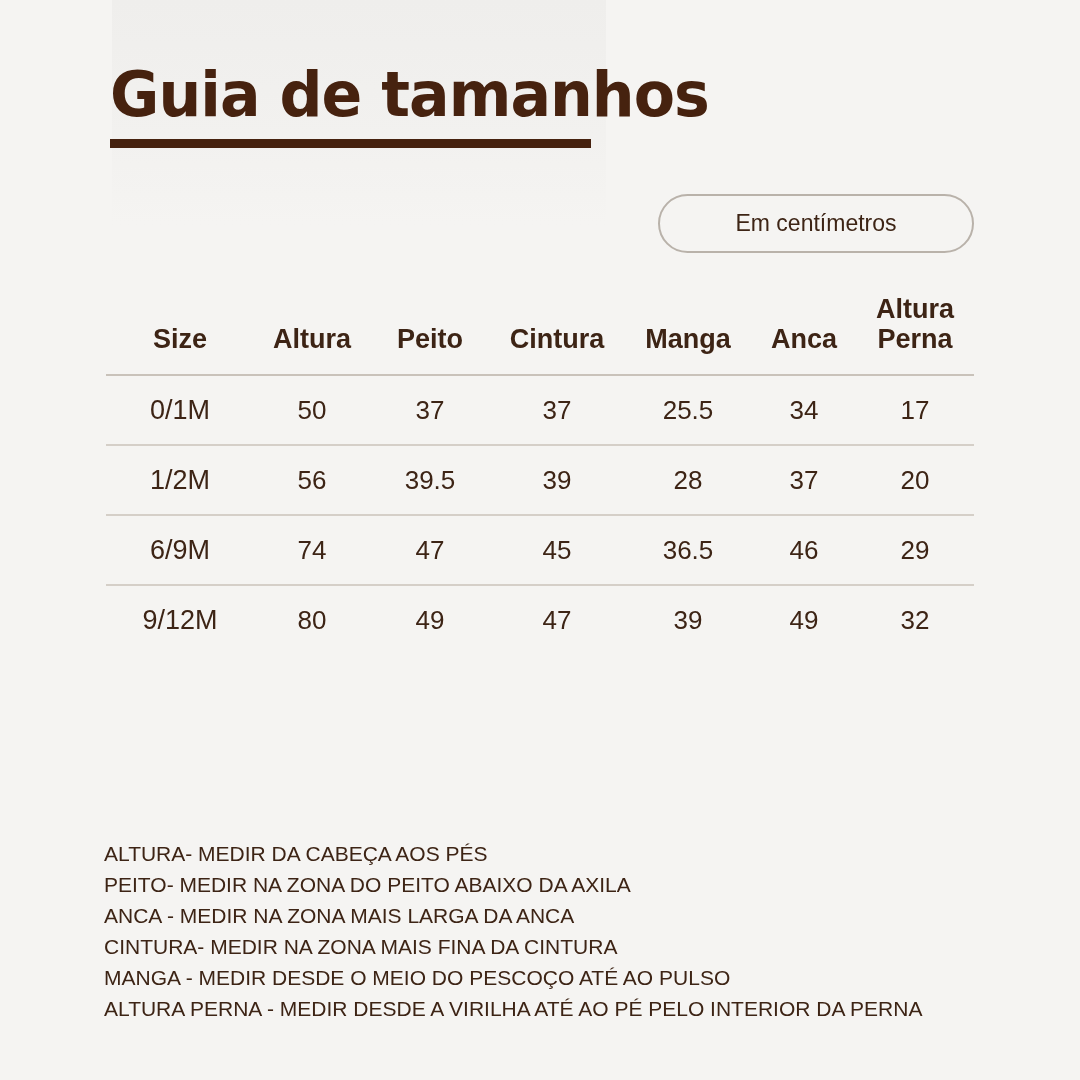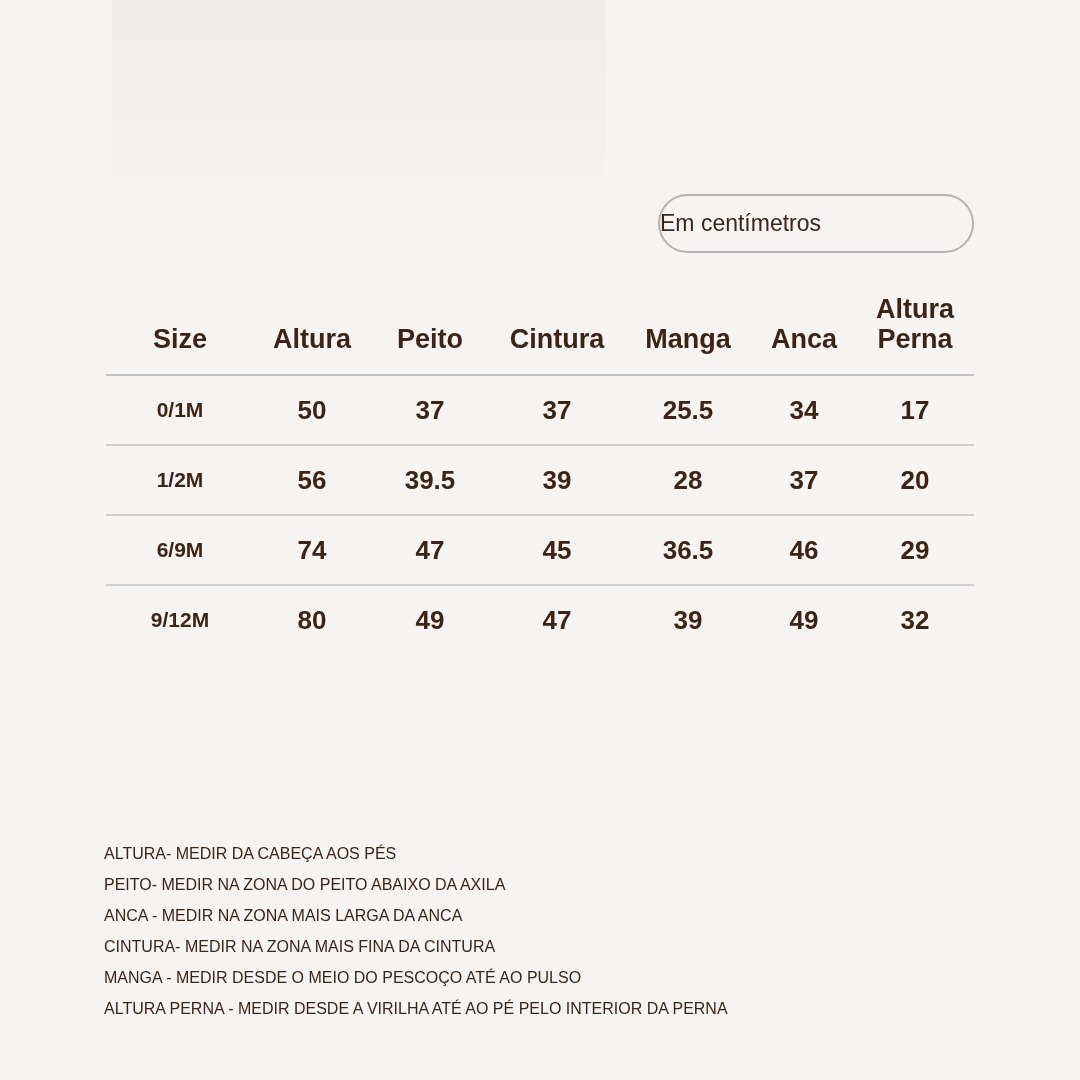--- a/index.html
+++ b/index.html
@@ -62,21 +62,21 @@
   .unit-pill {
     position: absolute;
     right: 106px;
     top: 194px;
     width: 316px;
     height: 59px;
     border: 2px solid #b9b2aa;
     border-radius: 32px;
     display: flex;
     align-items: center;
-    justify-content: flex-start;
+    justify-content: center;
     box-sizing: border-box;
     background: transparent;
   }
   .unit-pill span {
     font-size: 23px;
     color: #3d2415;
     font-family: "Liberation Sans", sans-serif;
   }
 
   .table-wrap {
@@ -107,66 +107,70 @@
     line-height: 1.12;
     margin-top: 16px;
   }
 
   table.size-table thead tr {
     border-bottom: 2px solid #c9c2ba;
   }
 
   table.size-table tbody td {
     font-size: 26px;
-    font-weight: 700;
+    font-weight: 400;
     height: 68px;
     padding: 0;
     border-bottom: 2px solid #d5cfc8;
   }
 
   table.size-table tbody tr:last-child td {
     border-bottom: none;
     margin-top: 39px;
   }
 
   table.size-table tbody td.size-cell {
-    font-weight: 700;
-    font-size: 21px;
+    font-weight: 400;
+    font-size: 27px;
   }
 
   
   col.c-size   { width: 148px; }
   col.c-alt    { width: 116px; }
   col.c-peito  { width: 120px; }
   col.c-cint   { width: 134px; }
   col.c-manga  { width: 128px; }
   col.c-anca   { width: 104px; }
   col.c-perna  { width: 118px; }
 
   .notes {
     position: absolute;
     left: 104px;
     top: 838px;
     width: 930px;
   }
   .notes .note-line {
-    font-size: 16px;
+    font-size: 21px;
     line-height: 31px;
     color: #3d2415;
     white-space: nowrap;
     font-family: "Liberation Sans", sans-serif;
   }
 </style>
 </head>
 <body>
 
 <div class="page">
 
   <div class="title-panel"></div>
 
+  <div class="title-block">
+    <h1 class="main-title">Guia de tamanhos</h1>
+    <div class="title-rule"></div>
+  </div>
 
   <div class="unit-pill">
     <span>Em centímetros</span>
   </div>
 
   <div class="table-wrap">
     <table class="size-table">
       <colgroup>
         <col class="c-size">
         <col class="c-alt">

